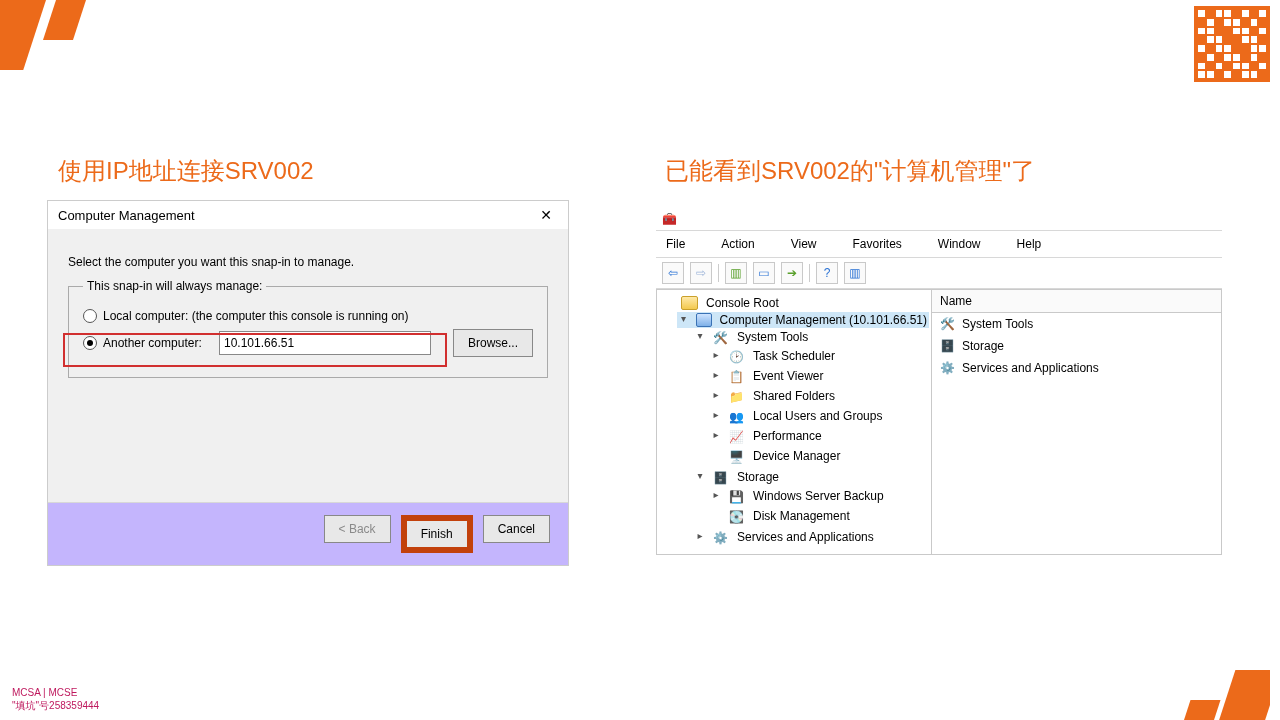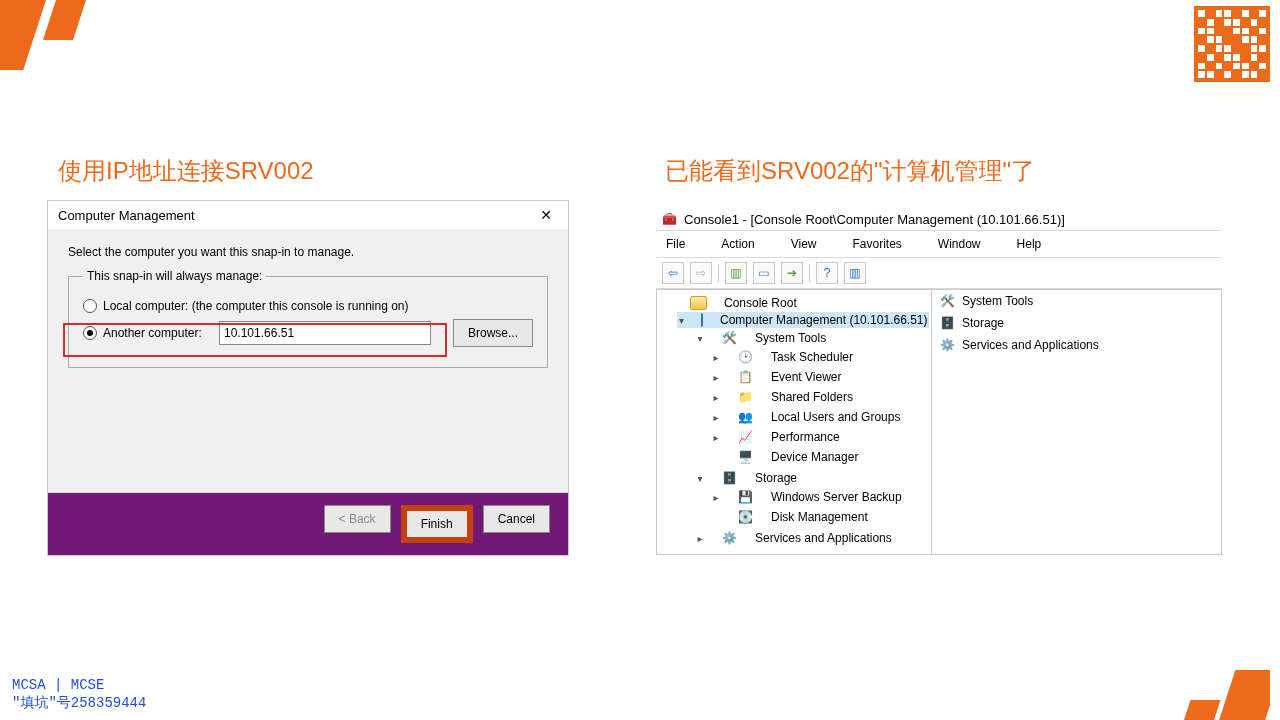--- a/index.html
+++ b/index.html
@@ -6,57 +6,57 @@
   .deco-top{position:absolute;left:0;top:0;width:110px;height:70px}
   .deco-top .a{position:absolute;left:0;top:0;width:46px;height:70px;background:#ec6a1a;transform:skewX(-18deg);transform-origin:top left}
   .deco-top .b{position:absolute;left:56px;top:0;width:30px;height:40px;background:#ec6a1a;transform:skewX(-18deg);transform-origin:top left}
   .deco-bot{position:absolute;right:10px;bottom:0;width:110px;height:60px;overflow:hidden}
   .deco-bot .a{position:absolute;right:0;bottom:-20px;width:46px;height:70px;background:#ec6a1a;transform:skewX(-18deg)}
   .deco-bot .b{position:absolute;right:56px;bottom:-20px;width:30px;height:40px;background:#ec6a1a;transform:skewX(-18deg)}
   .qr{position:absolute;right:10px;top:6px;width:76px;height:76px;background:#ec6a1a;display:grid;grid-template-columns:repeat(8,1fr);grid-template-rows:repeat(8,1fr);gap:2px;padding:4px;box-sizing:border-box}
   .qr span{background:#fff}
   .qr span.o{background:#ec6a1a}
   .heading{position:absolute;font-size:24px;color:#ec6a1a;font-family:"Microsoft YaHei","Segoe UI",sans-serif}
-  .footer{position:absolute;left:12px;bottom:8px;color:#1d4ed8;font-size:14px;line-height:1.3;font-family:Liberation Mono, monospace}
+  .footer{position:absolute;left:12px;bottom:8px;color:#be185d;font-size:10px;line-height:1.3;font-family:Liberation Sans, sans-serif}
 
   
   .dlg{position:absolute;left:47px;top:200px;width:520px;background:#f0f0f0;border:1px solid #ccc;padding:0}
   .dlg-title{display:flex;justify-content:space-between;align-items:center;padding:6px 10px;background:#fff;font-size:13px}
   .dlg-close{font-family:Arial;font-size:14px;padding:0 6px}
-  .dlg-body{padding:16px 20px 14px}
+  .dlg-body{padding:26px 20px 14px}
   .prompt{margin-bottom:10px}
   fieldset{border:1px solid #aaa;padding:10px 14px 14px;margin:0}
   legend{padding:0 4px}
   .row{display:flex;align-items:center;margin:6px 0;gap:6px}
   .radio{width:12px;height:12px;border:1px solid #555;border-radius:50%;display:inline-flex;align-items:center;justify-content:center;background:#fff}
   .radio.sel::after{content:"";width:6px;height:6px;background:#000;border-radius:50%}
   .txt{border:1px solid #888;background:#fff;padding:2px 4px;height:18px;flex:1;font-size:12px}
   .btn{border:1px solid #888;background:#e8e8e8;padding:2px 14px;height:22px;font-size:12px;display:inline-flex;align-items:center;justify-content:center}
   .btn.primary{border:6px solid #c2410c}
   .btn.disabled{color:#8a8a8a}
   .hl{position:absolute;border:2px solid #d12f2f;pointer-events:none}
   .chk{width:12px;height:12px;border:1px solid #555;background:#fff;display:inline-block}
-  .dlg-actions{display:flex;justify-content:flex-end;gap:10px;padding:12px 18px;border-top:1px solid #d8d8d8;background:#701a75}
+  .dlg-actions{display:flex;justify-content:flex-end;gap:10px;padding:12px 18px;border-top:1px solid #d8d8d8;background:#c4b5fd}
 
   
   .mmc{position:absolute;left:656px;top:208px;width:566px;background:#fff}
   .mmc-title{display:flex;align-items:center;gap:6px;padding:3px 6px;border-bottom:1px solid #d8d8d8;font-size:13px}
   .mmc-menu{display:flex;gap:32px;padding:4px 8px;border-bottom:1px solid #d8d8d8}
   .mmc-menu span{padding:2px 2px}
   .mmc-tools{display:flex;gap:6px;padding:4px 6px;border-bottom:1px solid #d8d8d8;align-items:center}
   .tbtn{width:20px;height:20px;border:1px solid #c9c9c9;display:flex;align-items:center;justify-content:center;background:#fafafa;font-size:12px}
   .mmc-body{display:flex;border:1px solid #c9c9c9}
   .tree{width:270px;border-right:1px solid #c9c9c9;padding:4px 2px;min-height:240px}
   .content{flex:1;padding:0}
   .col-hdr{border-bottom:1px solid #c9c9c9;padding:4px 8px;background:#fafafa}
   .content-item{display:flex;align-items:center;gap:6px;padding:3px 8px}
   .tree ul{list-style:none;margin:0;padding-left:16px}
   .tree>ul{padding-left:2px}
   .tree li{padding:1px 0;white-space:nowrap}
-  .node{display:flex;align-items:center;gap:17px;padding:1px 2px}
+  .node{display:flex;align-items:flex-start;gap:8px;padding:1px 2px}
   .node.sel{background:#cde6f7}
   .exp{width:10px;display:inline-block;text-align:center;color:#555;font-size:10px}
   .ic{width:16px;height:16px;display:inline-flex;align-items:center;justify-content:center;font-size:12px}
   .ic-folder{background:linear-gradient(#ffe9a8,#f3c94e);border:1px solid #caa02b;border-radius:2px;width:15px;height:12px}
   .ic-mon{width:15px;height:12px;border:1px solid #3a72b5;background:linear-gradient(#cfe4ff,#7fb1e8);border-radius:2px}
 </style>
 </head>
 <body>
 
 <div class="deco-top">
@@ -164,21 +164,20 @@
   <div class="dlg-actions">
     <span class="btn disabled">&lt; Back</span>
     <span class="btn primary">Finish</span>
     <span class="btn">Cancel</span>
   </div>
 </div>
 
 <div class="mmc">
   <div class="mmc-title">
     <span class="ic">🧰</span>
-    <span>Console1 - [Console Root\Computer Management (10.101.66.51)]</span>
   </div>
   <div class="mmc-menu">
     <span>File</span>
     <span>Action</span>
     <span>View</span>
     <span>Favorites</span>
     <span>Window</span>
     <span>Help</span>
   </div>
   <div class="mmc-tools">
@@ -290,20 +289,21 @@
                       <span>Services and Applications</span>
                     </div>
                   </li>
               </ul>
             </li>
           </ul>
         </li>
       </ul>
     </div>
     <div class="content">
+      <div class="col-hdr">Name</div>
       <div class="content-item">
           <span class="ic">🛠️</span>
           <span>System Tools</span>
         </div>
       <div class="content-item">
           <span class="ic">🗄️</span>
           <span>Storage</span>
         </div>
       <div class="content-item">
           <span class="ic">⚙️</span>

